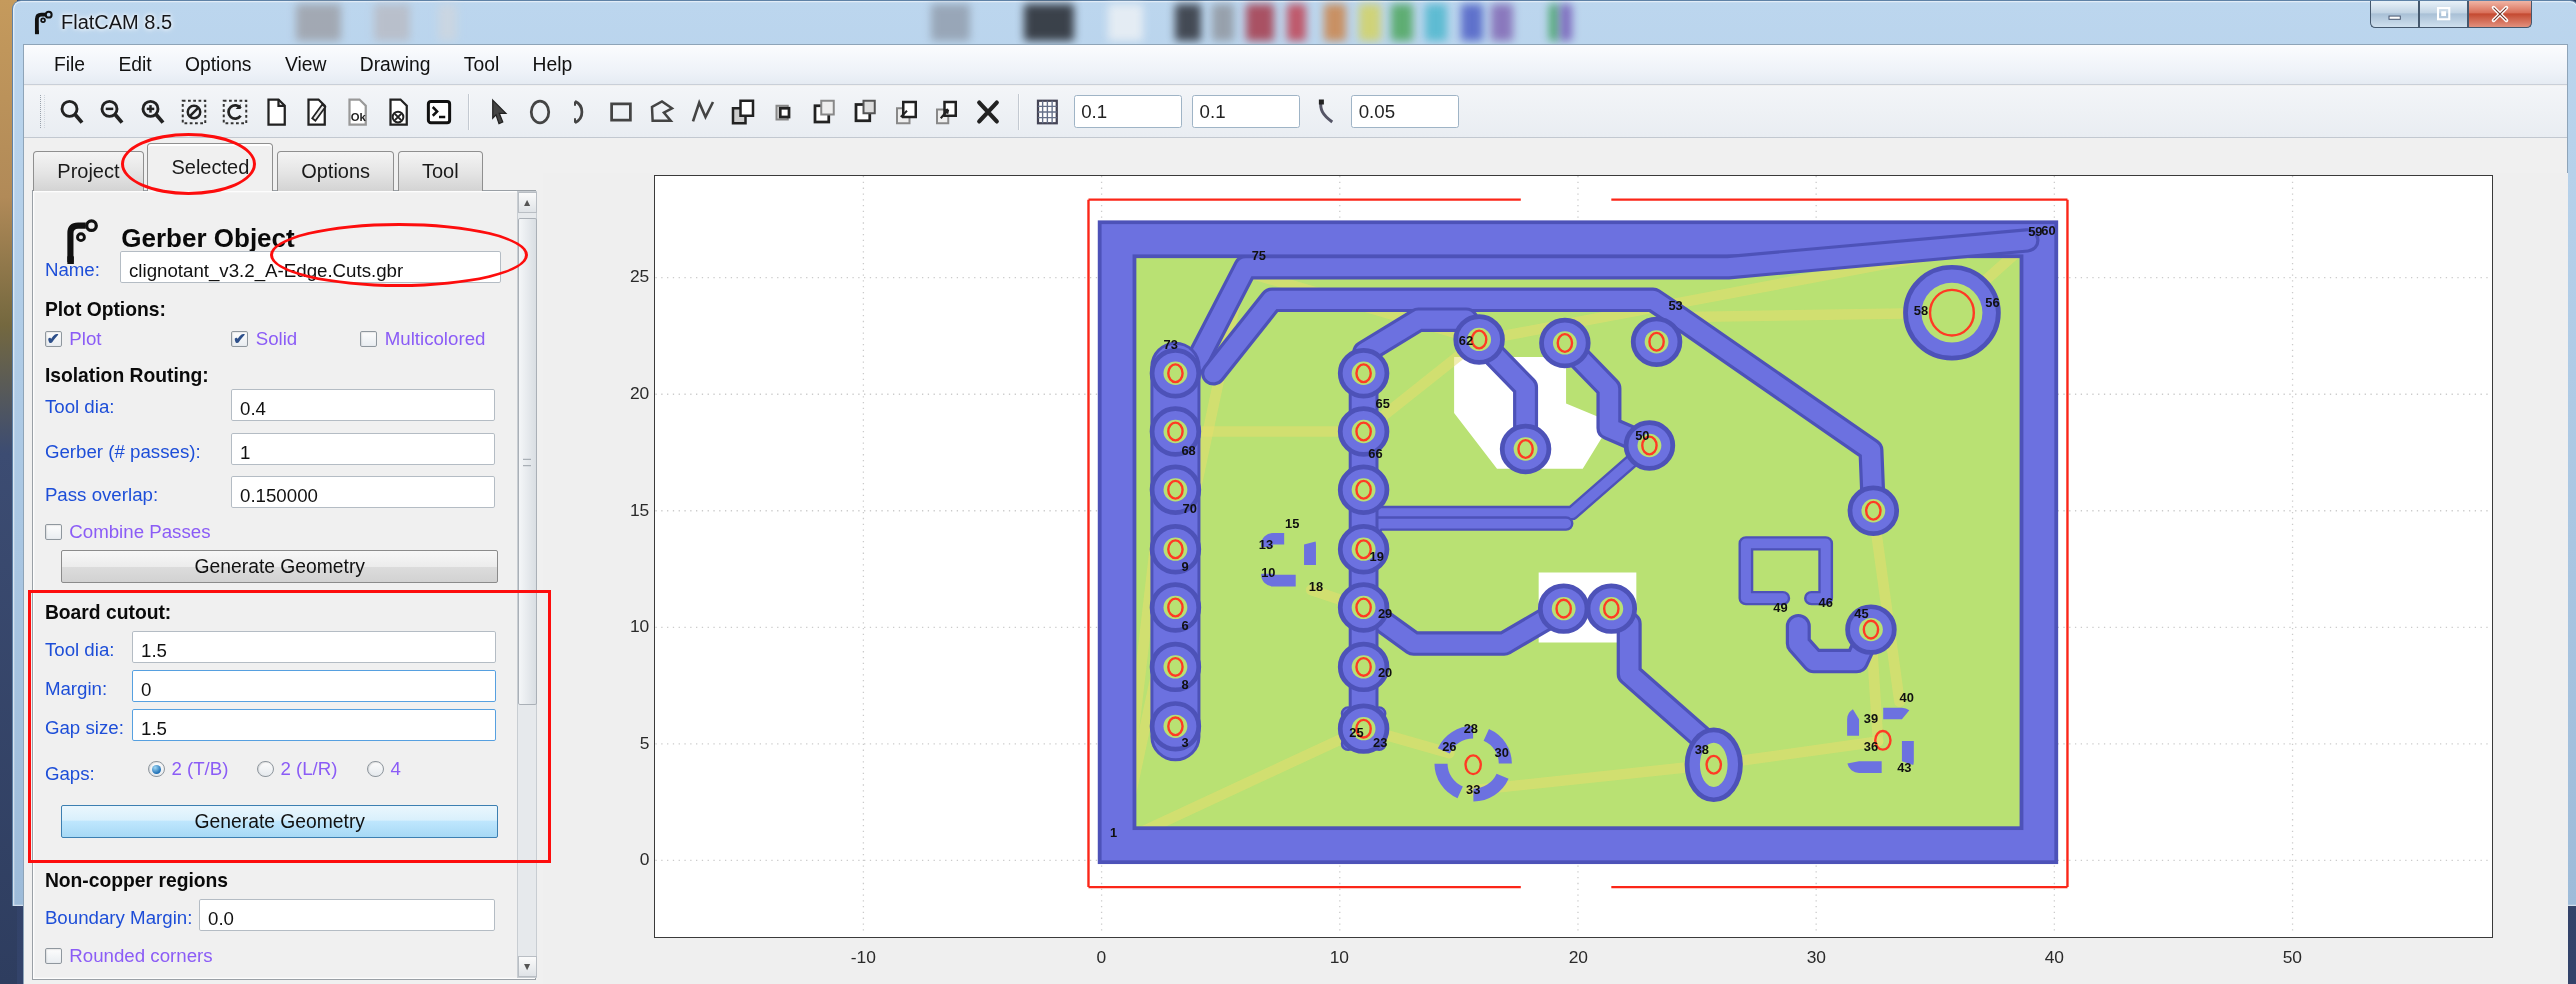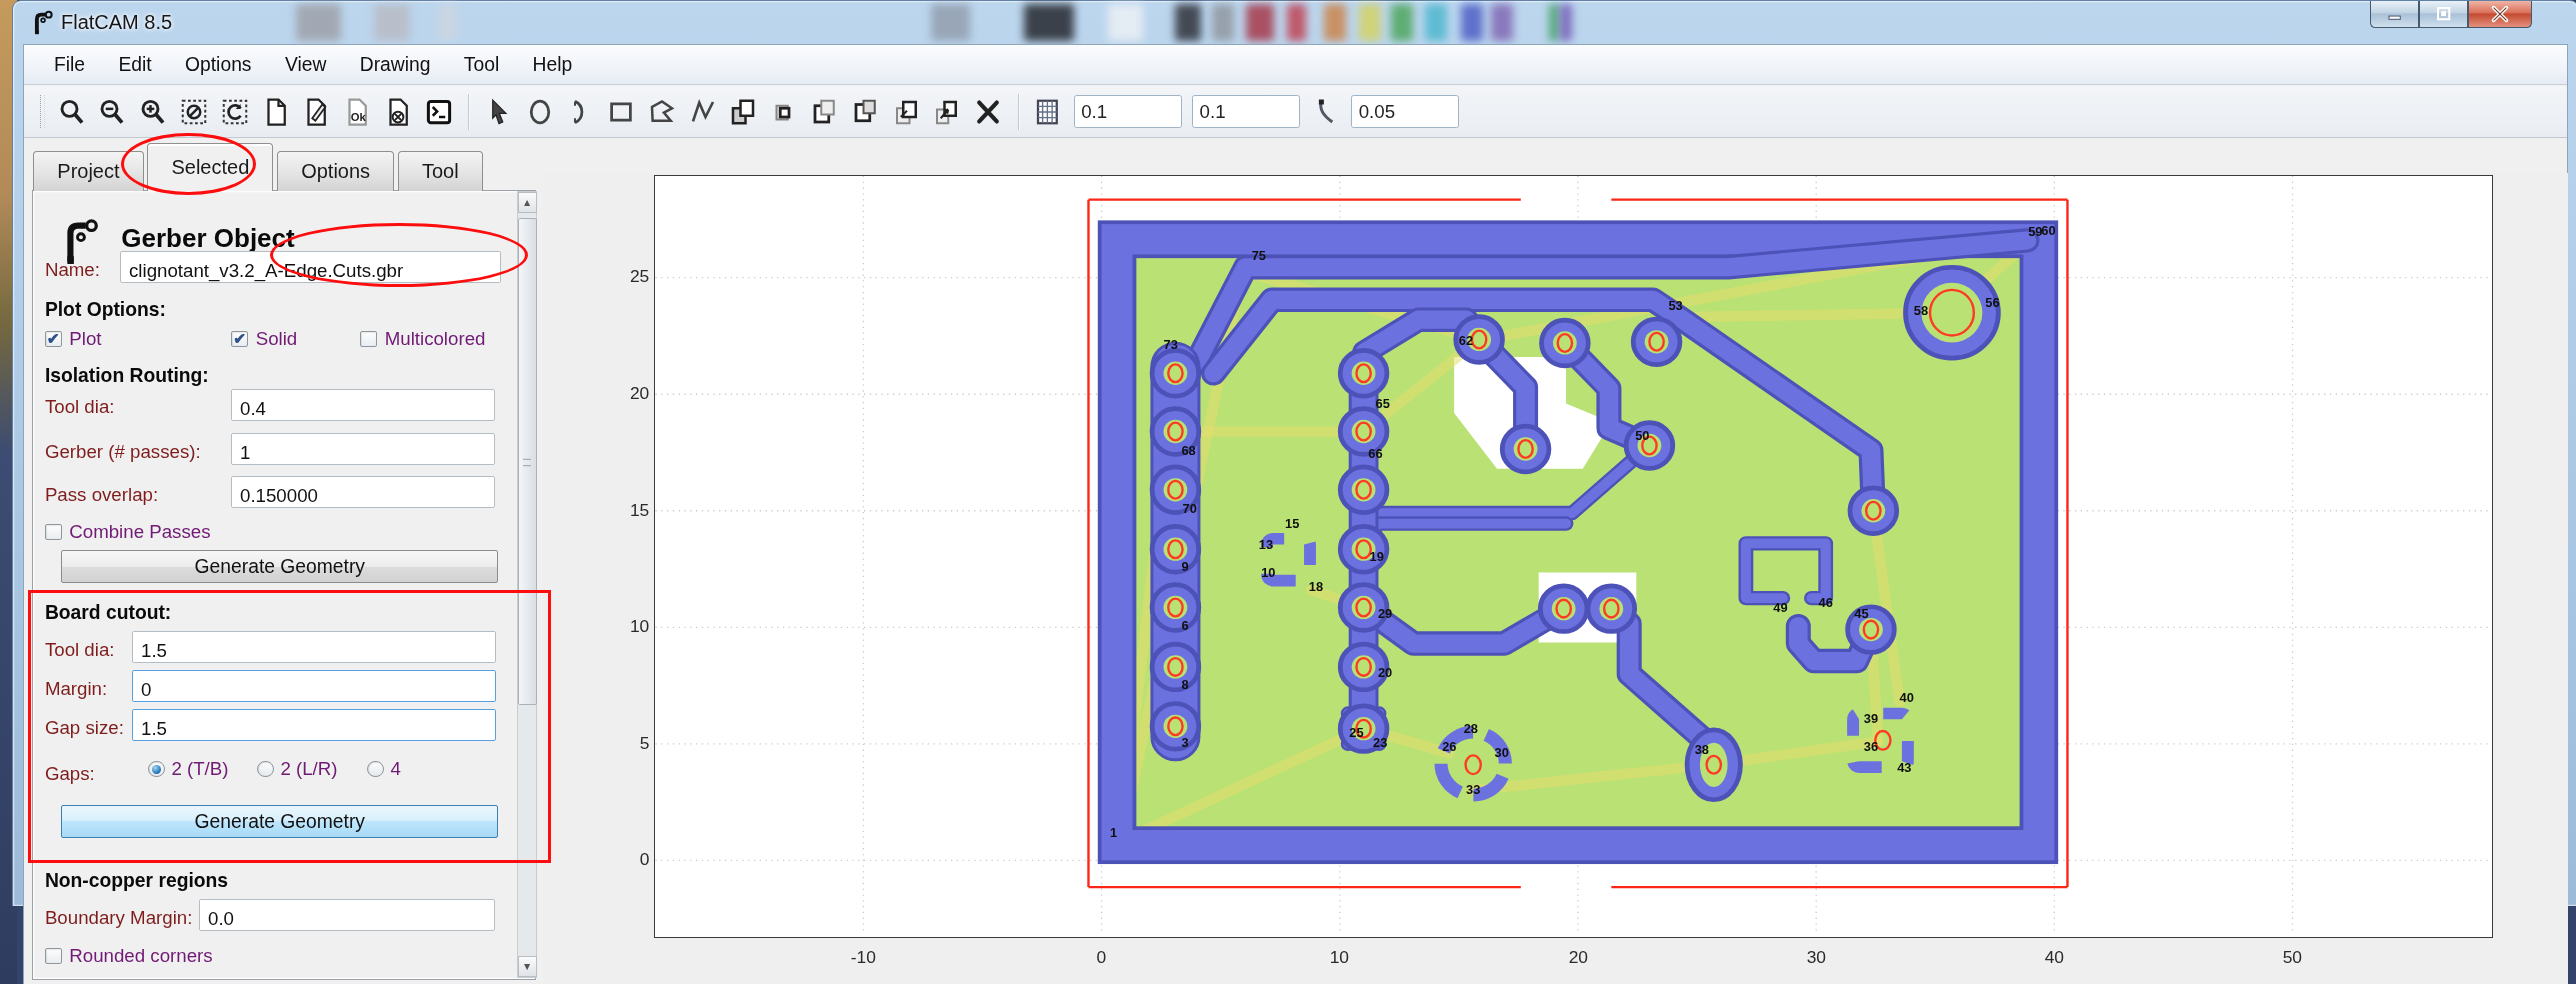--- a/index.html
+++ b/index.html
@@ -48,34 +48,34 @@
   .tab{height:40px;padding:0 23px;margin-right:3.9px;display:flex;align-items:center;
     font-size:20px;color:#1a1a1a;border:1.3px solid #8f8f8f;border-bottom:none;border-radius:3.9px 3.9px 0 0;
     background:linear-gradient(180deg,#f4f4f4 0%,#e4e4e4 55%,#d3d3d3 100%);}
   .tab.active{height:48px;background:#f0f0f0;position:relative;z-index:6;
     box-shadow:inset 0 1.9px 0 #fff;}
   
   #panel{position:absolute;left:0px;top:128px;width:518px;height:813px;z-index:4;}
   #groupbox{position:absolute;left:7.7px;top:16.7px;width:504px;height:790px;background:#f0f0f0;
     border:1.3px solid #9aa0a6;box-shadow:inset 0 0 0 1.3px #fdfdfd;}
   .ptitle{position:absolute;left:20.6px;font-size:19.3px;font-weight:700;color:#0a0a0a;}
-  .plabel{position:absolute;left:20.6px;font-size:18.7px;color:#7f1d1d;}
+  .plabel{position:absolute;left:20.6px;font-size:18.7px;color:#1d4ed8;}
   .pinput{position:absolute;background:#fff;border:1.3px solid #b4bcc4;border-radius:1.9px;
     font-size:18.7px;color:#111;display:flex;align-items:flex-end;padding:0 7.7px;height:32px;}
   .pinput.focus{border-color:#56a0e0;}
   .pbtn{position:absolute;left:37px;width:437px;height:33px;border:1.3px solid #8b8b8b;border-radius:2px;
     background:linear-gradient(180deg,#f7f7f7 0%,#ececec 50%,#dcdcdc 51%,#d2d2d2 100%);
     font-size:19.3px;color:#111;display:flex;align-items:center;justify-content:center;}
   .pbtn.hot{border-color:#3c7fb1;
     background:linear-gradient(180deg,#eaf6fd 0%,#d9f0fc 45%,#bee6fd 50%,#a7d9f5 100%);}
   .cbrow{position:absolute;display:flex;align-items:center;}
   .cbox{width:16.7px;height:16.7px;border:1.3px solid #8f979e;border-radius:1.9px;margin-right:7.7px;
     background:linear-gradient(180deg,#fdfdfd,#e9edf1);display:flex;align-items:center;justify-content:center;
     font-size:15.5px;color:#2d4f8a;font-weight:700;box-shadow:inset 0.6px 0.6px 1.3px rgba(0,0,0,.15);}
-  .cblabel{font-size:18.7px;color:#701a75;}
+  .cblabel{font-size:18.7px;color:#8b5cf6;}
   .radio{width:16.7px;height:16.7px;border:1.3px solid #8f979e;border-radius:50%;margin-right:6.4px;
     background:linear-gradient(180deg,#fdfdfd,#e6eaee);display:flex;align-items:center;justify-content:center;
     box-shadow:inset 0.6px 0.6px 1.3px rgba(0,0,0,.18);}
   .radio .dot{width:9px;height:9px;border-radius:50%;
     background:radial-gradient(circle at 35% 30%,#9fd8f5,#1f6fb5 70%);}
   
   #pscroll{position:absolute;right:5.2px;top:18px;width:20.6px;height:787px;background:#e6e9ec;
     border:0.6px solid #c8cdd2;}
   .sarrow{position:absolute;left:0;width:19.3px;height:20.6px;background:linear-gradient(180deg,#fbfbfb,#dfe3e7);
     border:0.6px solid #b9bec4;display:flex;align-items:center;justify-content:center;font-size:10.3px;color:#555;}

